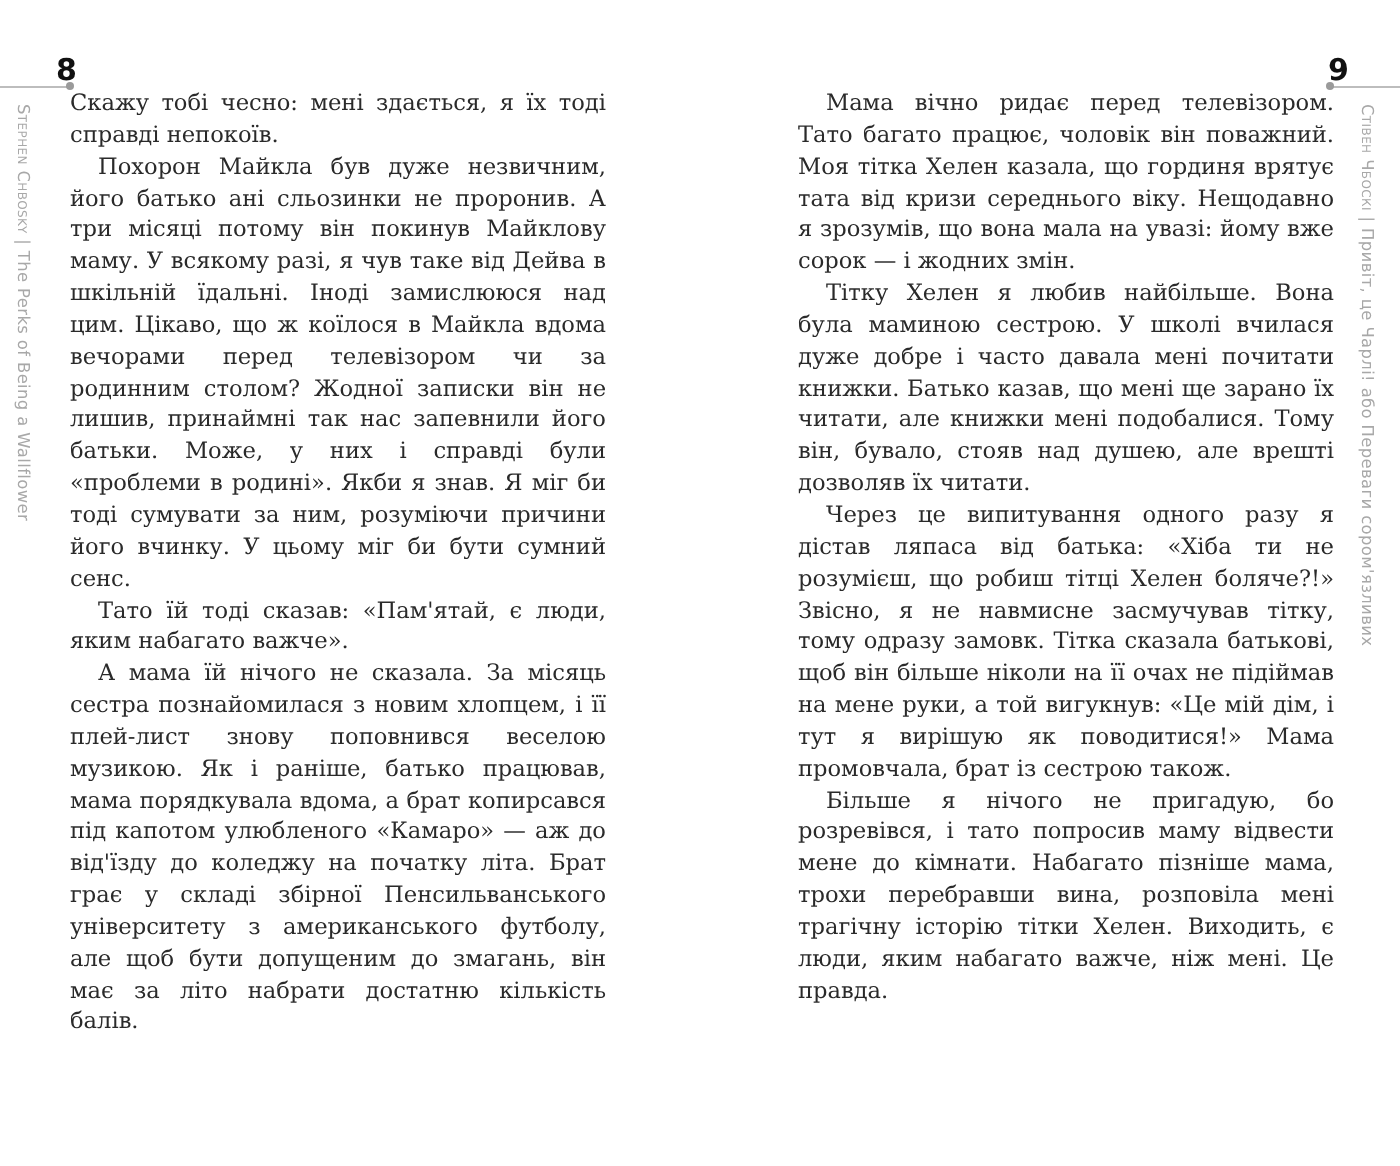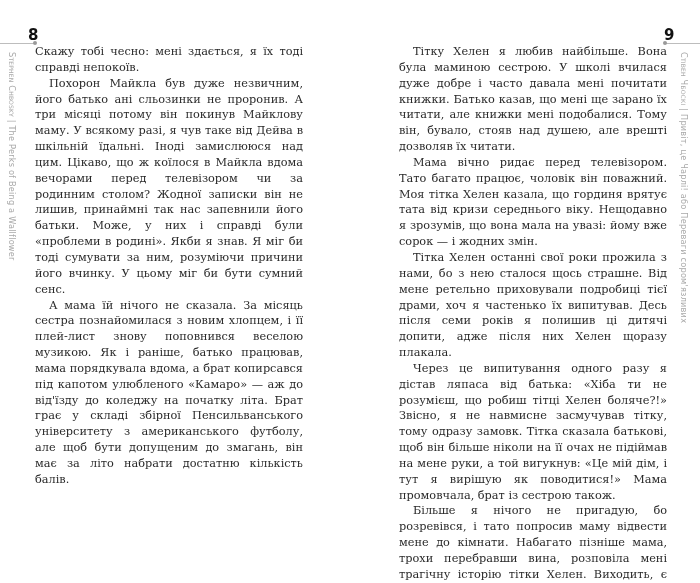--- a/index.html
+++ b/index.html
@@ -43,35 +43,35 @@
   <div class="rule"></div>
   <div class="rule-dot"></div>
   <div class="runhead">
     <span class="sc">Stephen Chbosky</span>
     <span>|</span>
     <span>The Perks of Being a Wallflower</span>
   </div>
   <div class="text">
     <p class="noindent">Скажу тобі чесно: мені здається, я їх тоді справді непокоїв.</p>
     <p>Похорон Майкла був дуже незвичним, його батько ані сльозинки не проронив. А три місяці потому він покинув Майклову маму. У всякому разі, я чув таке від Дейва в шкільній їдальні. Іноді замислююся над цим. Цікаво, що ж коїлося в Майкла вдома вечорами перед телевізором чи за родинним столом? Жодної записки він не лишив, принаймні так нас запевнили його батьки. Може, у них і справді були «проблеми в родині». Якби я знав. Я міг би тоді сумувати за ним, розуміючи причини його вчинку. У цьому міг би бути сумний сенс.</p>
+    <p>Тато їй тоді сказав: «Пам'ятай, є люди, яким набагато важче».</p>
     <p>А мама їй нічого не сказала. За місяць сестра познайомилася з новим хлопцем, і її плей-лист знову поповнився веселою музикою. Як і раніше, батько працював, мама порядкувала вдома, а брат копирсався під капотом улюбленого «Камаро» — аж до від'їзду до коледжу на початку літа. Брат грає у складі збірної Пенсильванського університету з американського футболу, але щоб бути допущеним до змагань, він має за літо набрати достатню кількість балів.</p>
 
   </div>
 </div>
 
 <div class="page page-right">
   <div class="folio">9</div>
   <div class="rule"></div>
   <div class="rule-dot"></div>
   <div class="runhead">
     <span class="sc">Стівен Чбоскі</span>
     <span>|</span>
     <span>Привіт, це Чарлі! або Переваги сором'язливих</span>
   </div>
   <div class="text">
+    <p>Мама вічно ридає перед телевізором. Тато багато працює, чоловік він поважний. Моя тітка Хелен казала, що гординя врятує тата від кризи середнього віку. Нещодавно я зрозумів, що вона мала на увазі: йому вже сорок — і жодних змін.</p>
     <p>Тітку Хелен я любив найбільше. Вона була маминою сестрою. У школі вчилася дуже добре і часто давала мені почитати книжки. Батько казав, що мені ще зарано їх читати, але книжки мені подобалися. Тому він, бувало, стояв над душею, але врешті дозволяв їх читати.</p>
-    <p>Мама вічно ридає перед телевізором. Тато багато працює, чоловік він поважний. Моя тітка Хелен казала, що гординя врятує тата від кризи середнього віку. Нещодавно я зрозумів, що вона мала на увазі: йому вже сорок — і жодних змін.</p>
-    <p>Тітка Хелен останні свої роки прожила з нами, бо з нею сталося щось страшне. Від мене ретельно приховували подробиці тієї драми, хоч я частенько їх випитував. Десь після семи років я полишив ці дитячі допити, адже після них Хелен щоразу плакала.</p>
     <p>Через це випитування одного разу я дістав ляпаса від батька: «Хіба ти не розумієш, що робиш тітці Хелен боляче?!» Звісно, я не навмисне засмучував тітку, тому одразу замовк. Тітка сказала батькові, щоб він більше ніколи на її очах не підіймав на мене руки, а той вигукнув: «Це мій дім, і тут я вирішую як поводитися!» Мама промовчала, брат із сестрою також.</p>
     <p>Більше я нічого не пригадую, бо розревівся, і тато попросив маму відвести мене до кімнати. Набагато пізніше мама, трохи перебравши вина, розповіла мені трагічну історію тітки Хелен. Виходить, є люди, яким набагато важче, ніж мені. Це правда.</p>
 
   </div>
 </div>
 
 </body></html>

